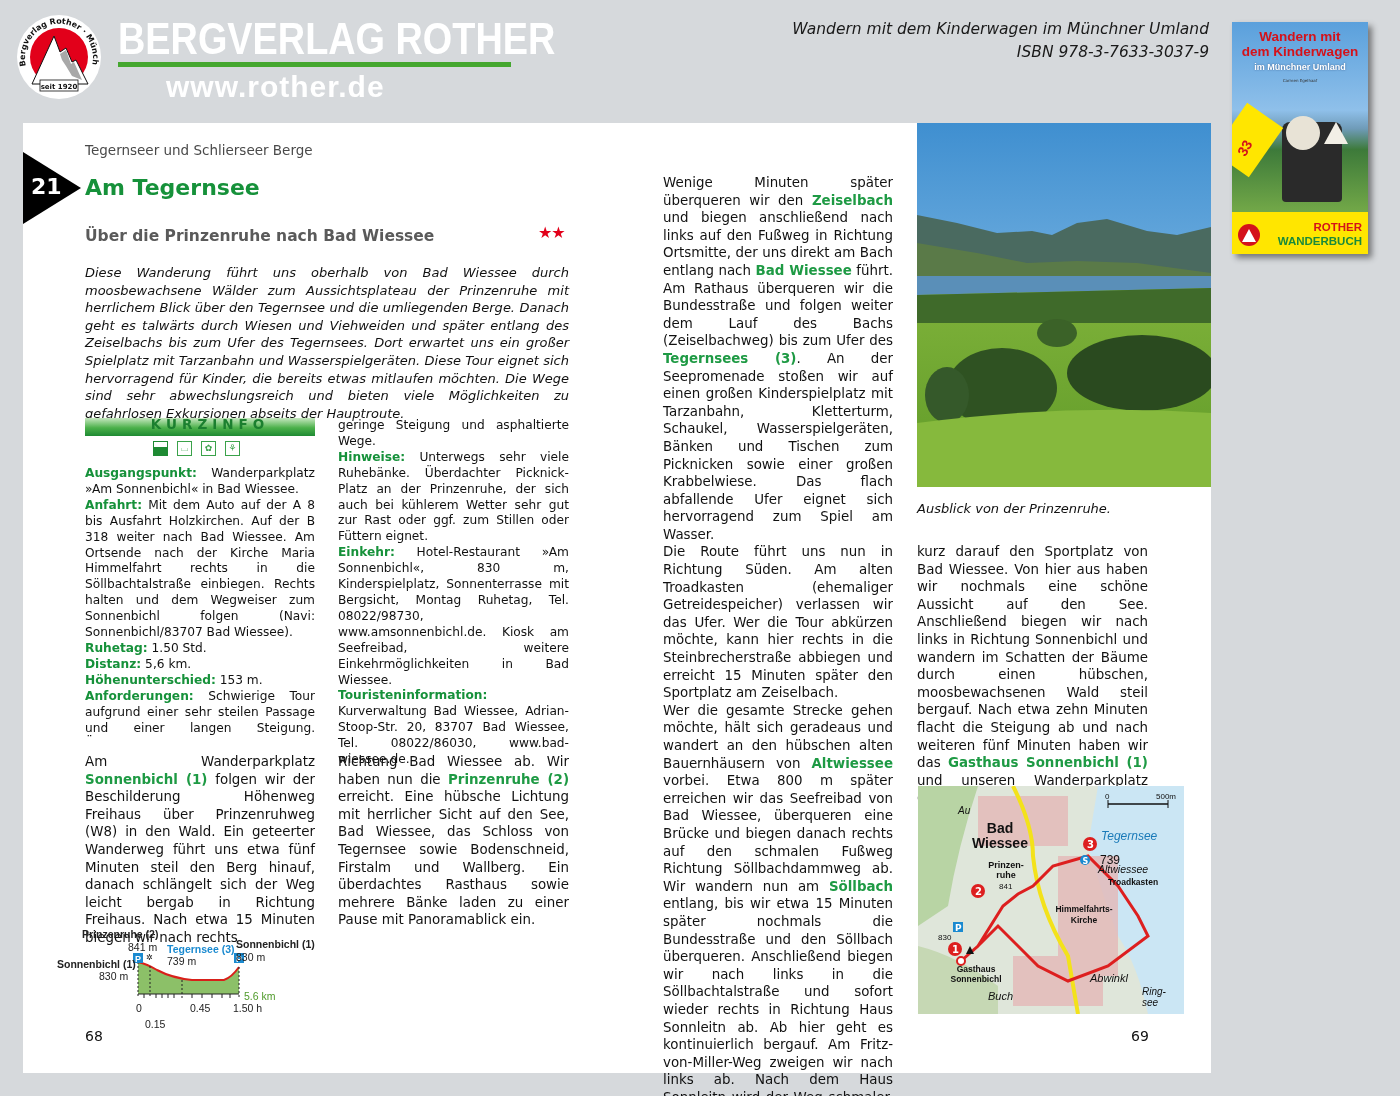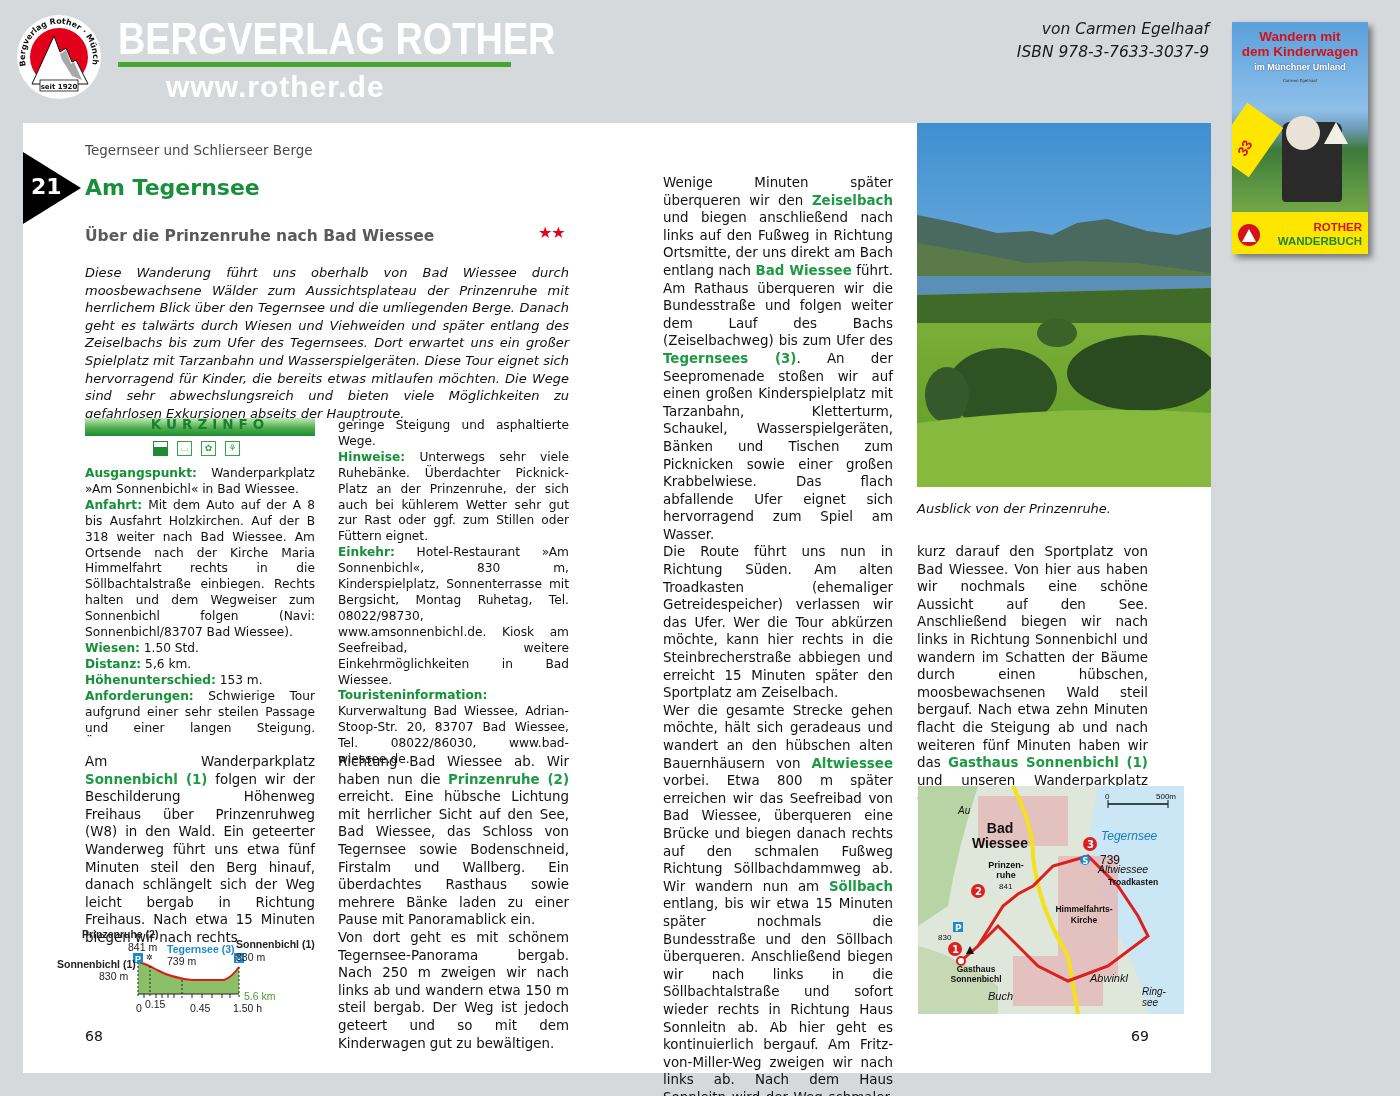--- a/index.html
+++ b/index.html
@@ -84,21 +84,21 @@
   <text x="43" y="75" font-size="7" font-weight="bold" text-anchor="middle" fill="#111" font-family="DejaVu Sans, sans-serif">seit 1920</text>
   <path id="ringpath" d="M10 52 A34 34 0 1 1 76 52" fill="none"></path>
   <text font-size="8" font-weight="bold" fill="#111" font-family="DejaVu Sans, sans-serif"><textPath href="#ringpath">Bergverlag Rother · München</textPath></text>
 </svg>
 
 <div class="brand-title">BERGVERLAG ROTHER</div>
 <div class="brand-rule"></div>
 <div class="brand-url">www.rother.de</div>
 
 <div class="source-info">
-  <div>von Carmen Egelhaaf</div>
+  <div>Wandern mit dem Kinderwagen im Münchner Umland</div>
   <div>ISBN 978-3-7633-3037-9</div>
 </div>
 
 <div class="book-cover">
   <div class="cover-title"><span>Wandern mit</span><br><span>dem Kinderwagen</span></div>
   <div class="cover-sub">im Münchner Umland</div>
   <div class="cover-author">Carmen Egelhaaf</div>
   <div class="cover-stroller"></div>
   <div class="cover-flag"></div>
   <div class="cover-badge"></div>
@@ -133,40 +133,39 @@
       <span>✿</span>
     </div>
   <div class="ki-icon">
       <span>⚘</span>
     </div>
 </div>
 
 <div class="col ki" style="left:85px; top:466px; width:230px;">
   <div><span class="g">Ausgangspunkt:</span><span> Wanderparkplatz »Am Sonnenbichl« in Bad Wiessee.</span></div>
   <div><span class="g">Anfahrt:</span><span> Mit dem Auto auf der A 8 bis Ausfahrt Holzkirchen. Auf der B 318 weiter nach Bad Wiessee. Am Ortsende nach der Kirche Maria Himmelfahrt rechts in die Söllbachtalstraße einbiegen. Rechts halten und dem Wegweiser zum Sonnenbichl folgen (Navi: Sonnenbichl/83707 Bad Wiessee).</span></div>
-  <div><span class="g">Wiesen:</span><span> 1.50 Std.</span></div>
+  <div><span class="g">Ruhetag:</span><span> 1.50 Std.</span></div>
   <div><span class="g">Distanz:</span><span> 5,6 km.</span></div>
   <div><span class="g">Höhenunterschied:</span><span> 153 m.</span></div>
   <div style="height:48px; overflow:hidden;"><span class="g">Anforderungen:</span><span> Schwierige Tour aufgrund einer sehr steilen Passage und einer langen Steigung. Überwiegend aber nur geringe Steigung und asphaltierte Wege.</span></div>
 </div>
 
 <div class="col ki" style="left:338px; top:418px; width:231px;">
   <div>geringe Steigung und asphaltierte Wege.</div>
   <div><span class="g">Hinweise:</span><span> Unterwegs sehr viele Ruhebänke. Überdachter Picknick-Platz an der Prinzenruhe, der sich auch bei kühlerem Wetter sehr gut zur Rast oder ggf. zum Stillen oder Füttern eignet.</span></div>
   <div><span class="g">Einkehr:</span><span> Hotel-Restaurant »Am Sonnenbichl«, 830 m, Kinderspielplatz, Sonnenterrasse mit Bergsicht, Montag Ruhetag, Tel. 08022/98730, www.amsonnenbichl.de. Kiosk am Seefreibad, weitere Einkehrmöglichkeiten in Bad Wiessee.</span></div>
   <div><span class="g">Touristeninformation:</span><span> Kurverwaltung Bad Wiessee, Adrian-Stoop-Str. 20, 83707 Bad Wiessee, Tel. 08022/86030, www.bad-wiessee.de.</span></div>
 </div>
 
 <div class="col body" style="left:85px; top:753px; width:230px;">
   <span>Am Wanderparkplatz </span><span class="gl" style="font-weight:bold">Sonnenbichl (1)</span><span> folgen wir der Beschilderung Höhenweg Freihaus über Prinzenruhweg (W8) in den Wald. Ein geteerter Wanderweg führt uns etwa fünf Minuten steil den Berg hinauf, danach schlängelt sich der Weg leicht bergab in Richtung Freihaus. Nach etwa 15 Minuten biegen wir nach rechts</span>
 </div>
 
 <div class="col body" style="left:338px; top:753px; width:231px;">
   <div><span>Richtung Bad Wiessee ab. Wir haben nun die </span><span class="gl" style="font-weight:bold">Prinzenruhe (2)</span><span> erreicht. Eine hübsche Lichtung mit herrlicher Sicht auf den See, Bad Wiessee, das Schloss von Tegernsee sowie Bodenschneid, Firstalm und Wallberg. Ein überdachtes Rasthaus sowie mehrere Bänke laden zu einer Pause mit Panoramablick ein.</span></div>
-  <div>Von dort geht es mit schönem Tegernsee-Panorama bergab. Nach 250 m zweigen wir nach links ab und wandern etwa 150 m steil bergab. Der Weg ist jedoch geteert und so mit dem Kinderwagen gut zu bewältigen.</div>
 </div>
 
 <div class="profile">
   <svg width="280" height="100" style="position:absolute;left:0;top:0">
     <path d="M86 40 Q 95 42 105 48 Q 120 56 140 58 L 160 59 Q 180 58 172 58 L 172 58 Q 180 55 187 45 L187 72 L86 72 Z" fill="#8cc068"></path>
     <path d="M86 40 Q 95 42 105 48 Q 120 56 140 58 L 172 58 Q 180 55 187 45" fill="none" stroke="#d8201a" stroke-width="2"></path>
     <line x1="86" y1="40" x2="86" y2="76" stroke="#222" stroke-dasharray="2,2"></line>
     <line x1="98" y1="44" x2="98" y2="76" stroke="#222" stroke-dasharray="2,2"></line>
     <line x1="130" y1="58" x2="130" y2="76" stroke="#222" stroke-dasharray="2,2"></line>
     <line x1="187" y1="45" x2="187" y2="76" stroke="#222" stroke-dasharray="2,2"></line>
@@ -192,21 +191,21 @@
   <div class="profile-label b" style="left:30px; top:6px;">Prinzenruhe (2)</div>
   <div class="profile-label" style="left:76px; top:19px;">841 m</div>
   <div class="profile-label blue" style="left:115px; top:21px;">Tegernsee (3)</div>
   <div class="profile-label" style="left:115px; top:33px;">739 m</div>
   <div class="profile-label b" style="left:184px; top:16px;">Sonnenbichl (1)</div>
   <div class="profile-label" style="left:184px; top:29px;">830 m</div>
   <div class="profile-label b" style="left:5px; top:36px;">Sonnenbichl (1)</div>
   <div class="profile-label" style="left:47px; top:48px;">830 m</div>
   <div class="profile-label grn" style="left:192px; top:68px;">5.6 km</div>
   <div class="profile-label" style="left:84px; top:80px;">0</div>
-  <div class="profile-label" style="left:93px; top:76px;">0.15</div>
+  <div class="profile-label" style="left:93px; top:96px;">0.15</div>
   <div class="profile-label" style="left:122px; top:80px;padding-left:16px;">0.45</div>
   <div class="profile-label" style="left:181px; top:80px;">1.50 h</div>
 </div>
 
 <div class="page-num" style="left:85px; top:1028px;">68</div>
 
 <div class="col body" style="left:663px; top:174px; width:230px;">
   <div><span>Wenige Minuten später überqueren wir den </span><span class="gl" style="font-weight:bold">Zeiselbach</span><span> und biegen anschließend nach links auf den Fußweg in Richtung Ortsmitte, der uns direkt am Bach entlang nach </span><span class="gl" style="font-weight:bold">Bad Wiessee</span><span> führt. Am Rathaus überqueren wir die Bundesstraße und folgen weiter dem Lauf des Bachs (Zeiselbachweg) bis zum Ufer des </span><span class="gl" style="font-weight:bold">Tegernsees (3)</span><span>. An der Seepromenade stoßen wir auf einen großen Kinderspielplatz mit Tarzanbahn, Kletterturm, Schaukel, Wasserspielgeräten, Bänken und Tischen zum Picknicken sowie einer großen Krabbelwiese. Das flach abfallende Ufer eignet sich hervorragend zum Spiel am Wasser.</span></div>
   <div>Die Route führt uns nun in Richtung Süden. Am alten Troadkasten (ehemaliger Getreidespeicher) verlassen wir das Ufer. Wer die Tour abkürzen möchte, kann hier rechts in die Steinbrecherstraße abbiegen und erreicht 15 Minuten später den Sportplatz am Zeiselbach.</div>
   <div><span>Wer die gesamte Strecke gehen möchte, hält sich geradeaus und wandert an den hübschen alten Bauernhäusern von </span><span class="gl" style="font-weight:bold">Altwiessee</span><span> vorbei. Etwa 800 m später erreichen wir das Seefreibad von Bad Wiessee, überqueren eine Brücke und biegen danach rechts auf den schmalen Fußweg Richtung Söllbachdammweg ab. Wir wandern nun am </span><span class="gl" style="font-weight:bold">Söllbach</span><span> entlang, bis wir etwa 15 Minuten später nochmals die Bundesstraße und den Söllbach überqueren. Anschließend biegen wir nach links in die Söllbachtalstraße und sofort wieder rechts in Richtung Haus Sonnleitn ab. Ab hier geht es kontinuierlich bergauf. Am Fritz-von-Miller-Weg zweigen wir nach links ab. Nach dem Haus Sonnleitn wird der Weg schmaler. Wir gehen geradeaus durch Wiesen und Wald hindurch und erreichen</span></div>

